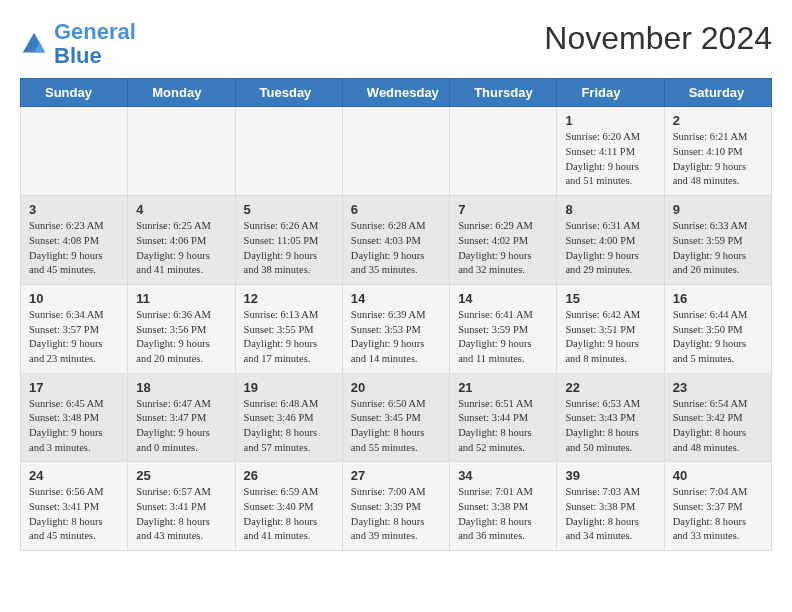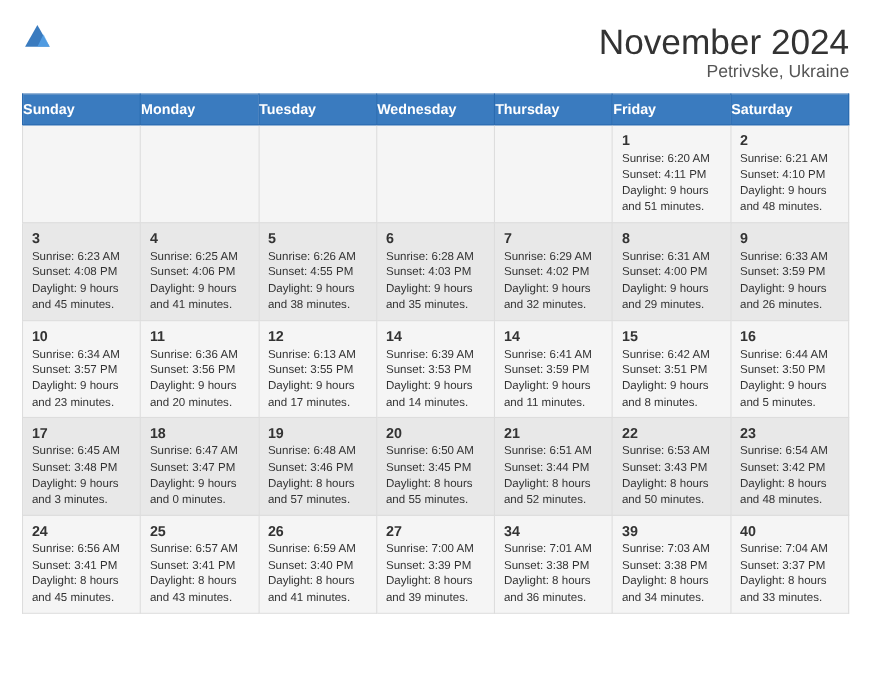--- a/index.html
+++ b/index.html
@@ -28,41 +28,41 @@
       line-height: 1.1;
     }
     .logo-text span {
       color: #4a90d9;
     }
     .logo-icon {
       width: 28px;
       height: 28px;
     }
     .title-block {
-      text-align: right;
+      text-align: left;
     }
     .month-title {
       font-size: 32px;
       font-weight: normal;
       color: #333;
     }
     .subtitle {
       font-size: 16px;
       color: #555;
     }
     table {
       width: 100%;
       border-collapse: collapse;
       table-layout: fixed;
     }
     thead tr th {
       background-color: #3a7bbf;
       color: #fff;
       text-align: left;
-      padding: 6px 0;
+      padding: 6px 24px;
       font-size: 13px;
       font-weight: bold;
       border: 1px solid #2a6aaf;
     }
     tbody tr td {
       vertical-align: top;
       padding: 6px 8px;
       border: 1px solid #ddd;
       font-size: 11px;
       color: #333;
@@ -77,35 +77,39 @@
     .day-num {
       font-size: 13px;
       font-weight: bold;
       display: block;
       margin-bottom: 2px;
     }
     .day-info {
       font-size: 10.5px;
       color: #333;
       line-height: 1.4;
+      font-family: Liberation Serif, serif;
     }
   </style>
 </head>
 <body>
 
 <div class="header">
   <div class="logo">
     <svg class="logo-icon" viewBox="0 0 40 40">
       <polygon points="20,4 36,32 4,32" fill="#3a7bbf"></polygon>
       <polygon points="28,16 36,32 20,32" fill="#5aaaf0" opacity="0.7"></polygon>
     </svg>
+    <div class="logo-text">
+      <div><span>General</span></div>
+      <div style="color:#3a7bbf;">Blue</div>
+    </div>
   </div>
   <div class="title-block">
     <div class="month-title">November 2024</div>
-    <div class="subtitle">Petrivske, Ukraine</div>
   </div>
 </div>
 
 <table>
   <thead>
     <tr>
     <th>Sunday</th>
         <th>Monday</th>
         <th>Tuesday</th>
         <th>Wednesday</th>
@@ -143,21 +147,21 @@
         </td>
         <td>
           <span class="day-num">4</span>
           <div class="day-info">Sunrise: 6:25 AM
 Sunset: 4:06 PM
 Daylight: 9 hours and 41 minutes.</div>
         </td>
         <td>
           <span class="day-num">5</span>
           <div class="day-info">Sunrise: 6:26 AM
-Sunset: 4:55 PM
+Sunset: 11:05 PM
 Daylight: 9 hours and 38 minutes.</div>
         </td>
         <td>
           <span class="day-num">6</span>
           <div class="day-info">Sunrise: 6:28 AM
 Sunset: 4:03 PM
 Daylight: 9 hours and 35 minutes.</div>
         </td>
         <td>
           <span class="day-num">7</span>

